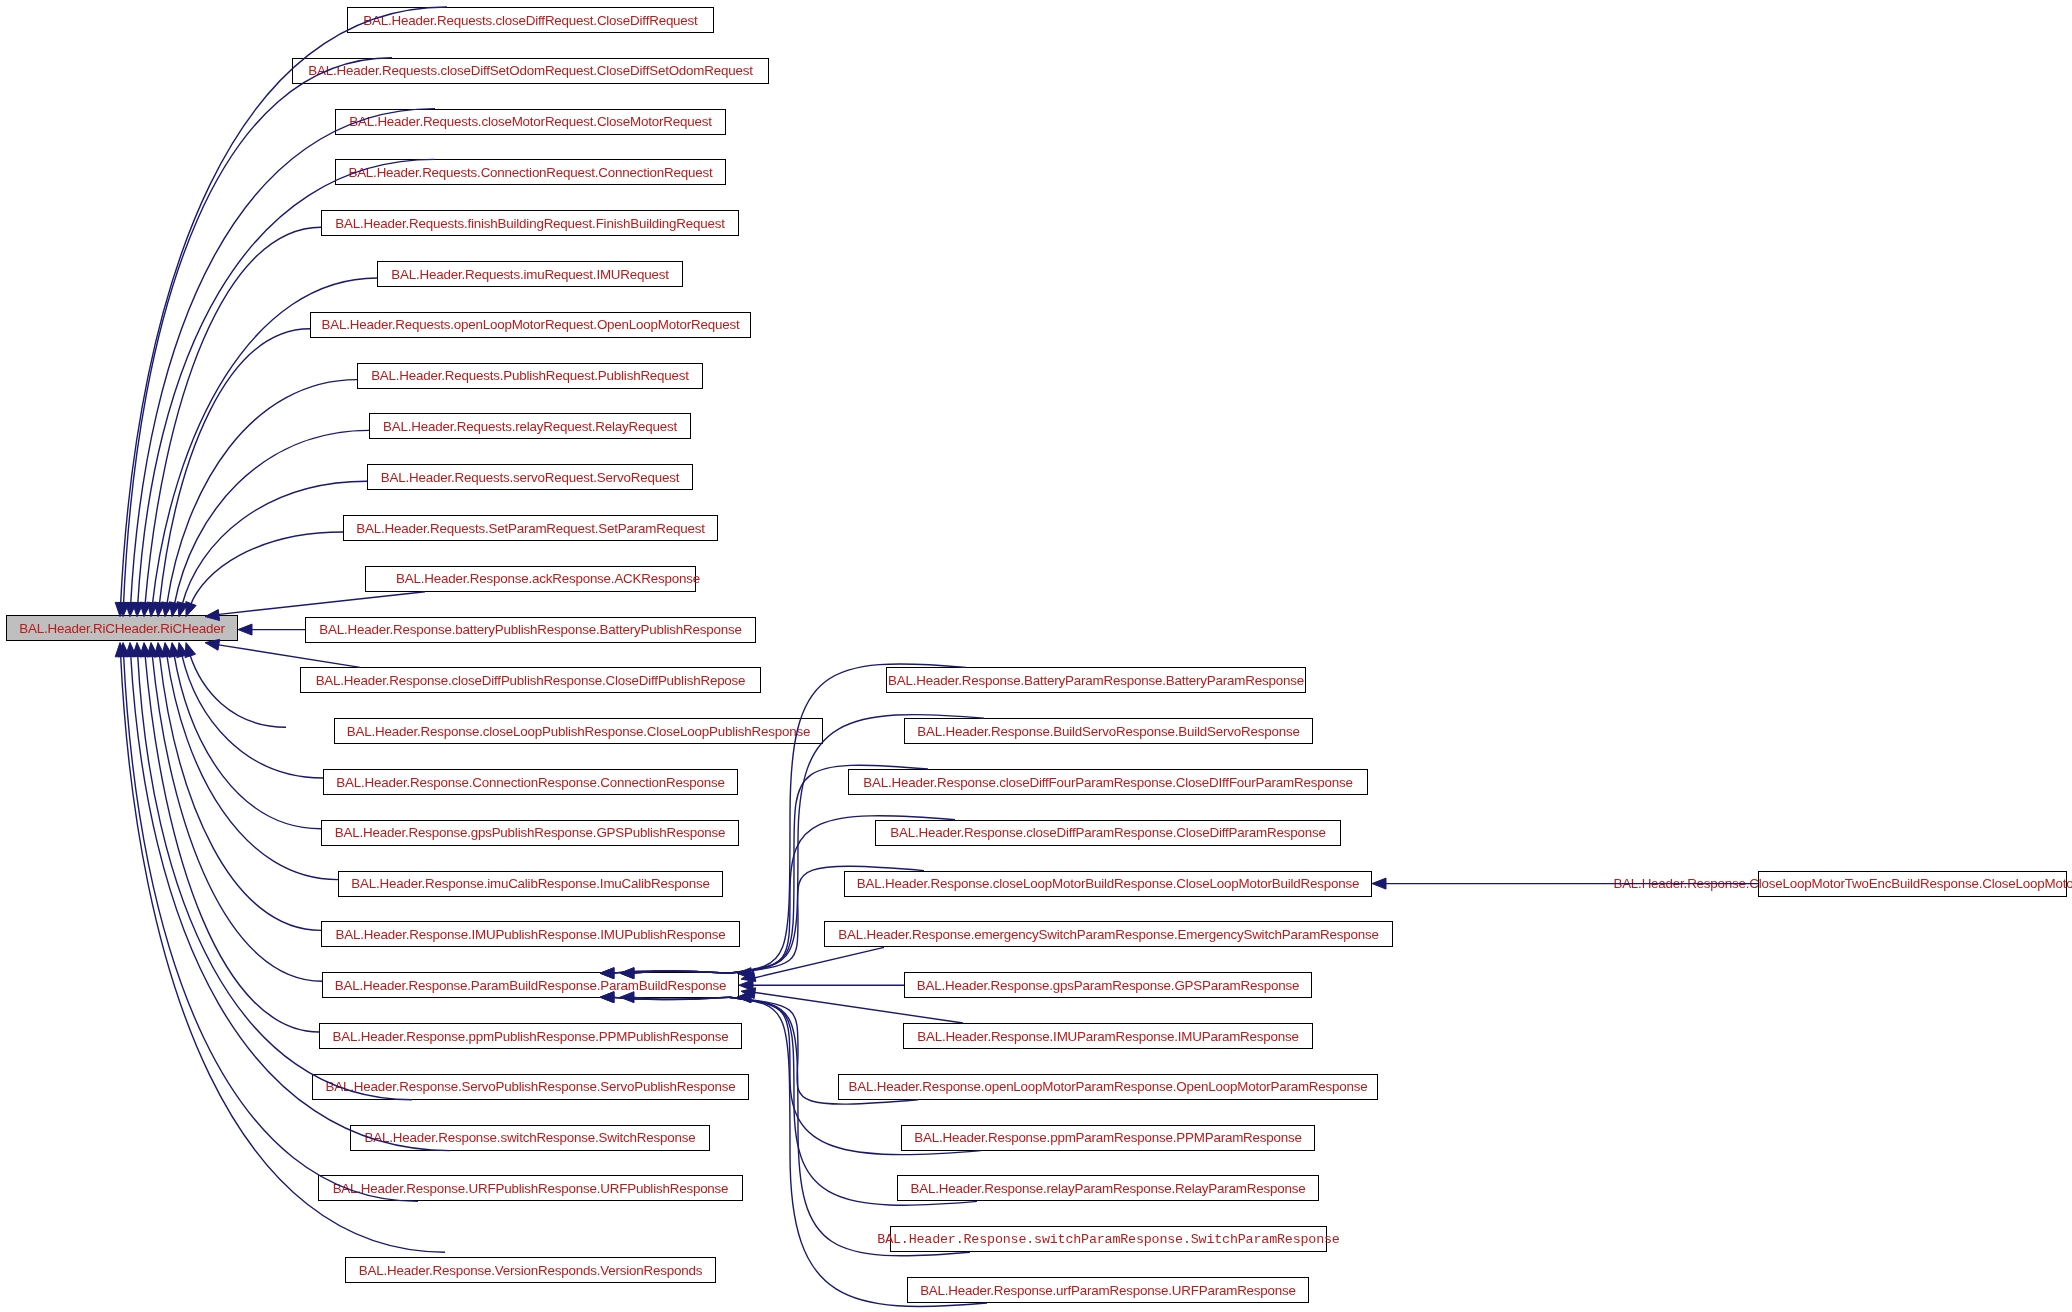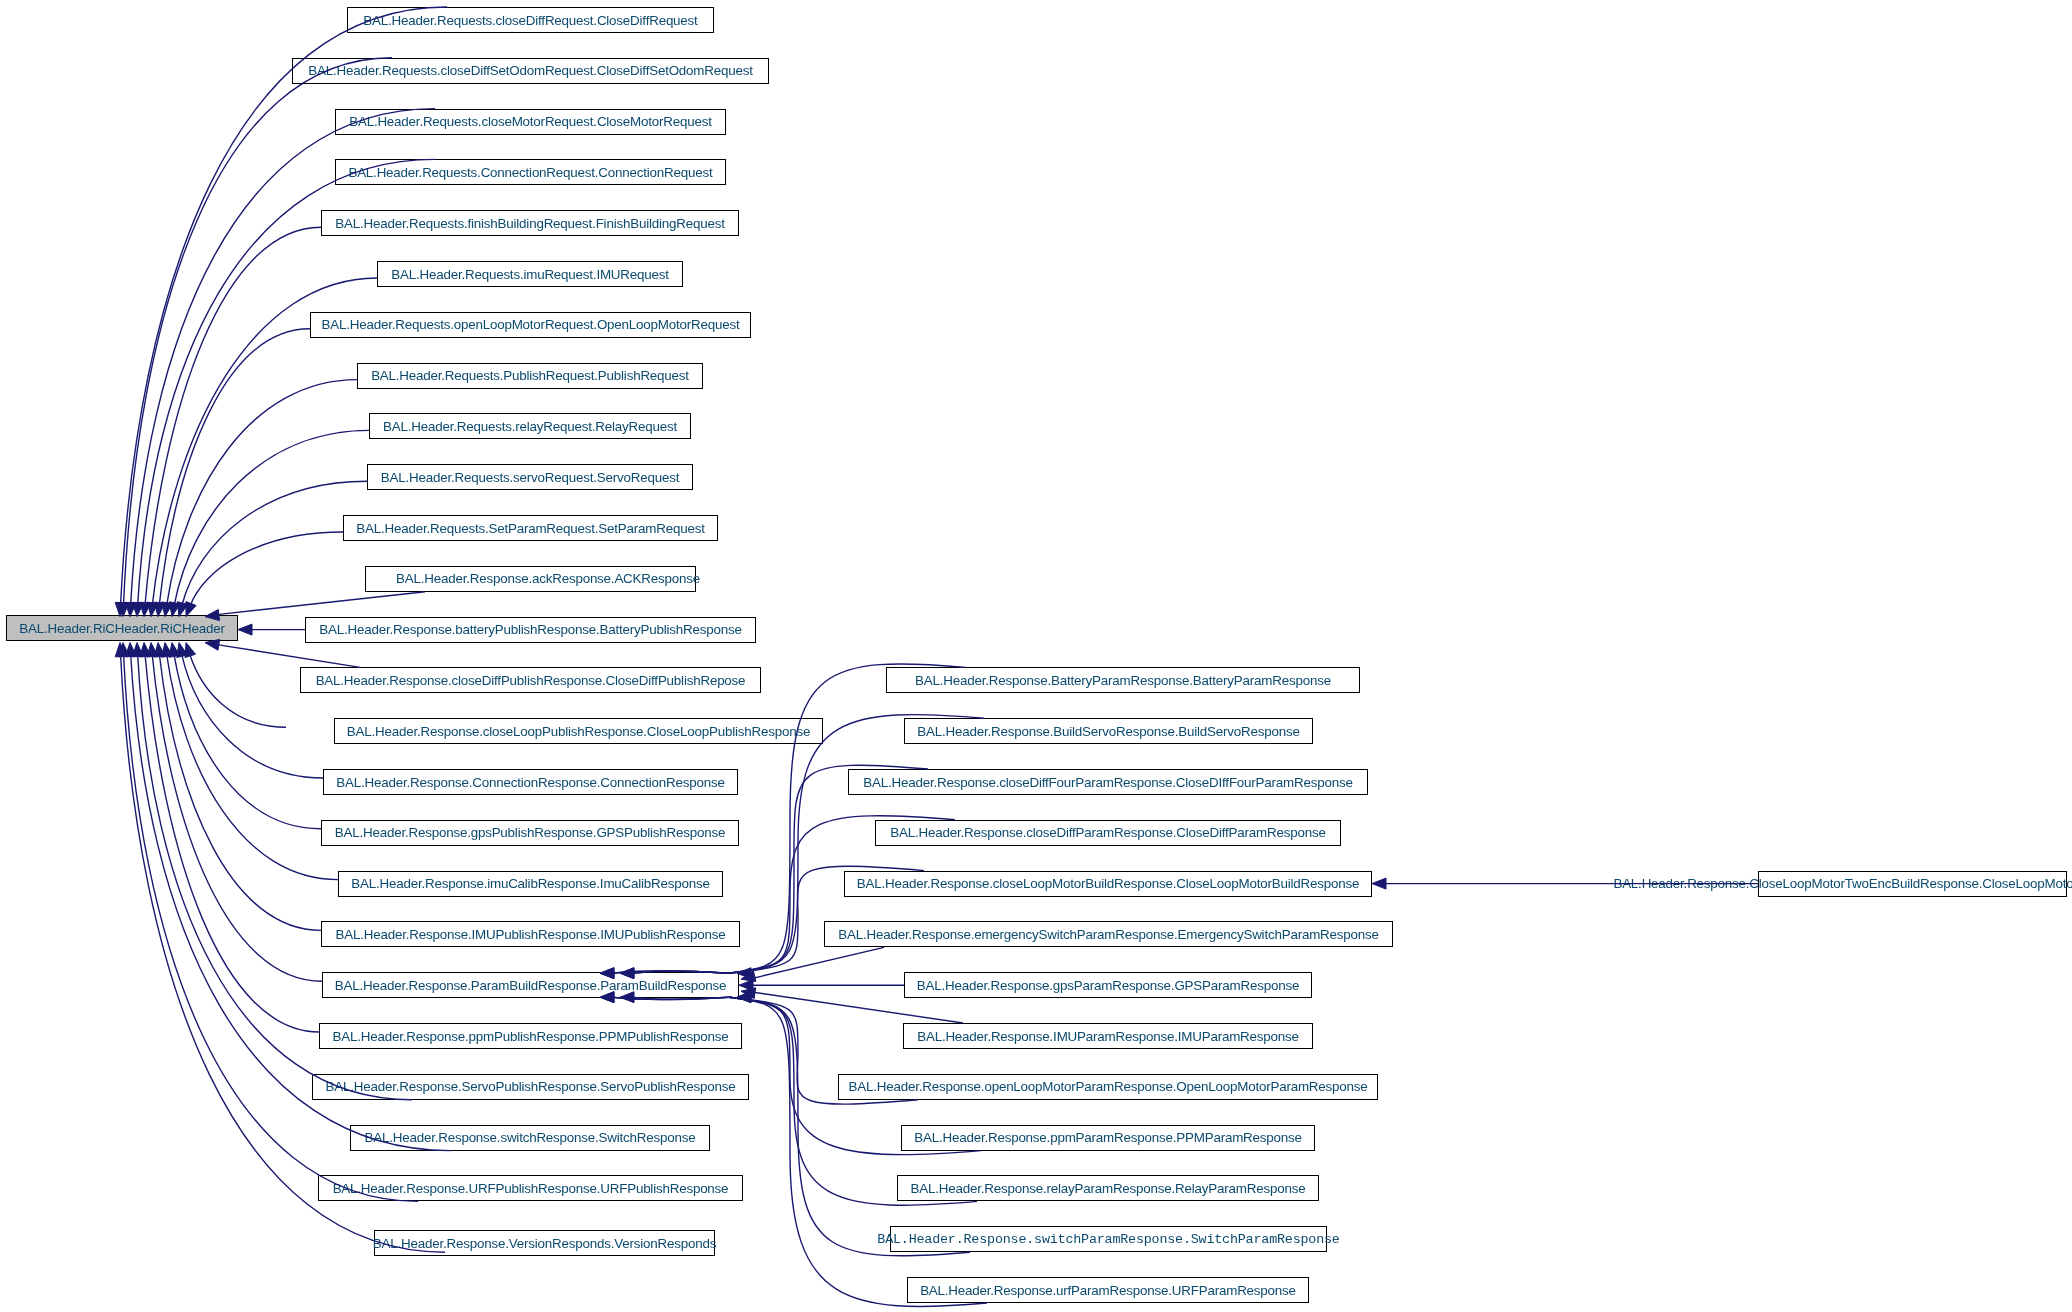--- a/index.html
+++ b/index.html
@@ -3,21 +3,21 @@
 <meta charset="utf-8">
 <style>
   html, body { margin: 0; padding: 0; background: #ffffff; }
   body { width: 2072px; height: 1312px; position: relative; overflow: hidden;
          font-family: "Liberation Sans", "DejaVu Sans", sans-serif; }
   #graph { position: absolute; left: 0; top: 0; width: 2072px; height: 1312px; }
   #edges { position: absolute; left: 0; top: 0; width: 2072px; height: 1312px; pointer-events: none; z-index: 2; }
   .node { position: absolute; box-sizing: border-box; height: 26px;
           border: 1.5px solid #000000; background: #ffffff;
           display: flex; align-items: center; justify-content: center;
-          font-size: 13.4px; color: #0c4a6e; white-space: nowrap; letter-spacing: -0.2px;
+          font-size: 13.4px; color: #b91c1c; white-space: nowrap; letter-spacing: -0.2px;
           cursor: pointer; z-index: 1; }
   .node.root { background: #bfbfbf; cursor: default; }
   .node span { pointer-events: none; }
 </style>
 </head>
 <body>
 
 <div id="graph">
   <svg id="edges" xmlns="http://www.w3.org/2000/svg" width="2072" height="1312">
       <path d="M 447 7 C 234.45 7, 136.35 281.31999999999994, 120.58448797708287 604.6142428772878" fill="none" stroke="#191970" stroke-width="1.4"></path>
@@ -176,26 +176,26 @@
       </div>
       <div class="node" style="left: 312px; width: 437px; top: 1073.8px;">
         <span>BAL.Header.Response.ServoPublishResponse.ServoPublishResponse</span>
       </div>
       <div class="node" style="left: 350px; width: 360px; top: 1124.6px;">
         <span>BAL.Header.Response.switchResponse.SwitchResponse</span>
       </div>
       <div class="node" style="left: 318px; width: 425px; top: 1175.4px;">
         <span>BAL.Header.Response.URFPublishResponse.URFPublishResponse</span>
       </div>
-      <div class="node" style="left: 345px; width: 341px; top: 1230px; margin-left: 29px;">
+      <div class="node" style="left: 345px; width: 371px; top: 1257px;">
         <span>BAL.Header.Response.VersionResponds.VersionResponds</span>
       </div>
     </div>
   <div id="right-nodes">
-      <div class="node" style="left: 886px; width: 474px; top: 667.4px;">
+      <div class="node" style="left: 886px; width: 420px; top: 667.4px;">
         <span>BAL.Header.Response.BatteryParamResponse.BatteryParamResponse</span>
       </div>
       <div class="node" style="left: 904px; width: 409px; top: 718.2px;">
         <span>BAL.Header.Response.BuildServoResponse.BuildServoResponse</span>
       </div>
       <div class="node" style="left: 848px; width: 520px; top: 769px;">
         <span>BAL.Header.Response.closeDiffFourParamResponse.CloseDIffFourParamResponse</span>
       </div>
       <div class="node" style="left: 875px; width: 466px; top: 819.8px;">
         <span>BAL.Header.Response.closeDiffParamResponse.CloseDiffParamResponse</span>

